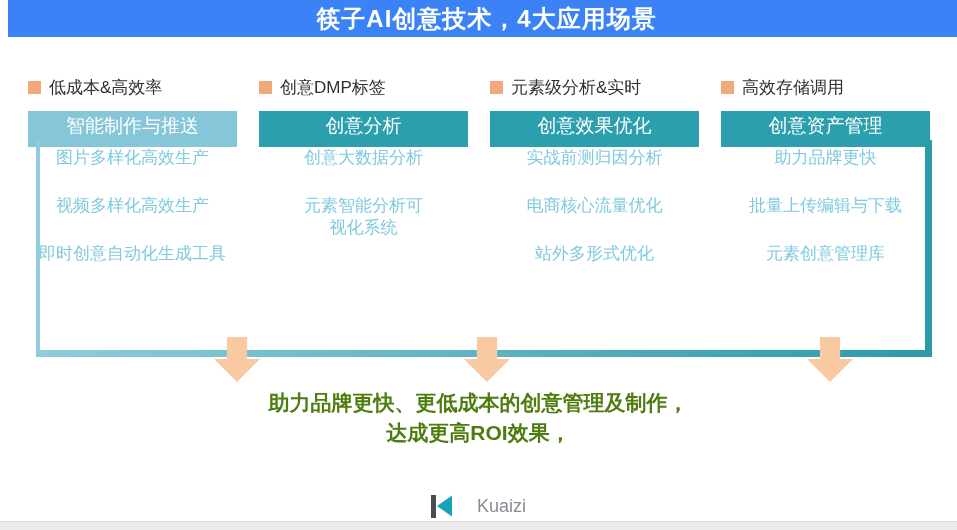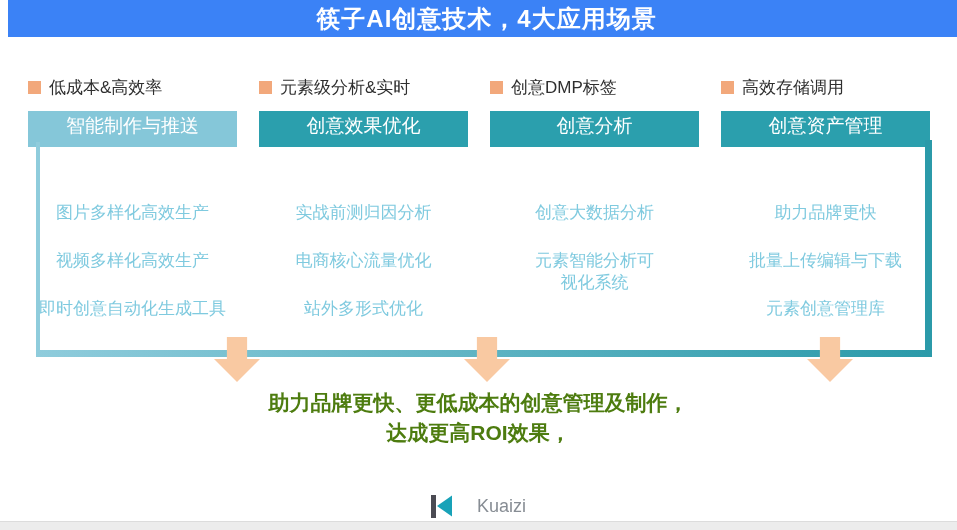--- a/index.html
+++ b/index.html
@@ -20,21 +20,21 @@
   .columns { position:absolute; left:28px; top:78px; width:902px; display:flex; gap:22px; }
   .col { flex:1; display:flex; flex-direction:column; min-width:0; }
   .col-tag { display:flex; align-items:center; gap:8px; height:18px; margin-bottom:15px; }
   .bullet { width:13px; height:13px; background:#f2a87b; flex:0 0 auto; }
   .tag-text { font-size:17px; color:#2f2f2f; white-space:nowrap; }
   .col-header {
     height:36px; line-height:30px; text-align:center;
     color:#ffffff; font-size:19px; background:#2b9fad;
   }
   .col-header.hdr-light { background:#85c7d9; }
-  .col-items { padding-top:55px; }
+  .col-items { }
   .item { text-align:center; font-size:17px; color:#7fcadf; line-height:22px; margin-bottom:26px; }
   .item.narrow { max-width:130px; margin-left:auto; margin-right:auto; }
 
   
   .frame-left  { position:absolute; left:36px;  top:142px; width:4px;  height:208px; background:#8fccdc; }
   .frame-right { position:absolute; left:925px; top:140px; width:7px;  height:217px; background:#2b9aa9; }
   .frame-bottom{ position:absolute; left:36px;  top:350px; width:896px; height:7px;
                  background:linear-gradient(to right,#8fccdc,#2b9aa9); }
 
   
@@ -83,39 +83,39 @@
       <div class="col-items">
         <div class="item">图片多样化高效生产</div>
         <div class="item">视频多样化高效生产</div>
         <div class="item">即时创意自动化生成工具</div>
       </div>
     </div>
 
     <div class="col">
       <div class="col-tag">
         <span class="bullet"></span>
+        <span class="tag-text">创意DMP标签</span>
+      </div>
+      <div class="col-header">创意分析</div>
+      <div class="col-items">
+        <div class="item">创意大数据分析</div>
+        <div class="item narrow">元素智能分析可视化系统</div>
+      </div>
+    </div>
+
+    <div class="col">
+      <div class="col-tag">
+        <span class="bullet"></span>
         <span class="tag-text">元素级分析&amp;实时</span>
       </div>
       <div class="col-header">创意效果优化</div>
       <div class="col-items">
         <div class="item">实战前测归因分析</div>
         <div class="item">电商核心流量优化</div>
         <div class="item">站外多形式优化</div>
-      </div>
-    </div>
-
-    <div class="col">
-      <div class="col-tag">
-        <span class="bullet"></span>
-        <span class="tag-text">创意DMP标签</span>
-      </div>
-      <div class="col-header">创意分析</div>
-      <div class="col-items">
-        <div class="item">创意大数据分析</div>
-        <div class="item narrow">元素智能分析可视化系统</div>
       </div>
     </div>
 
     <div class="col">
       <div class="col-tag">
         <span class="bullet"></span>
         <span class="tag-text">高效存储调用</span>
       </div>
       <div class="col-header">创意资产管理</div>
       <div class="col-items">

